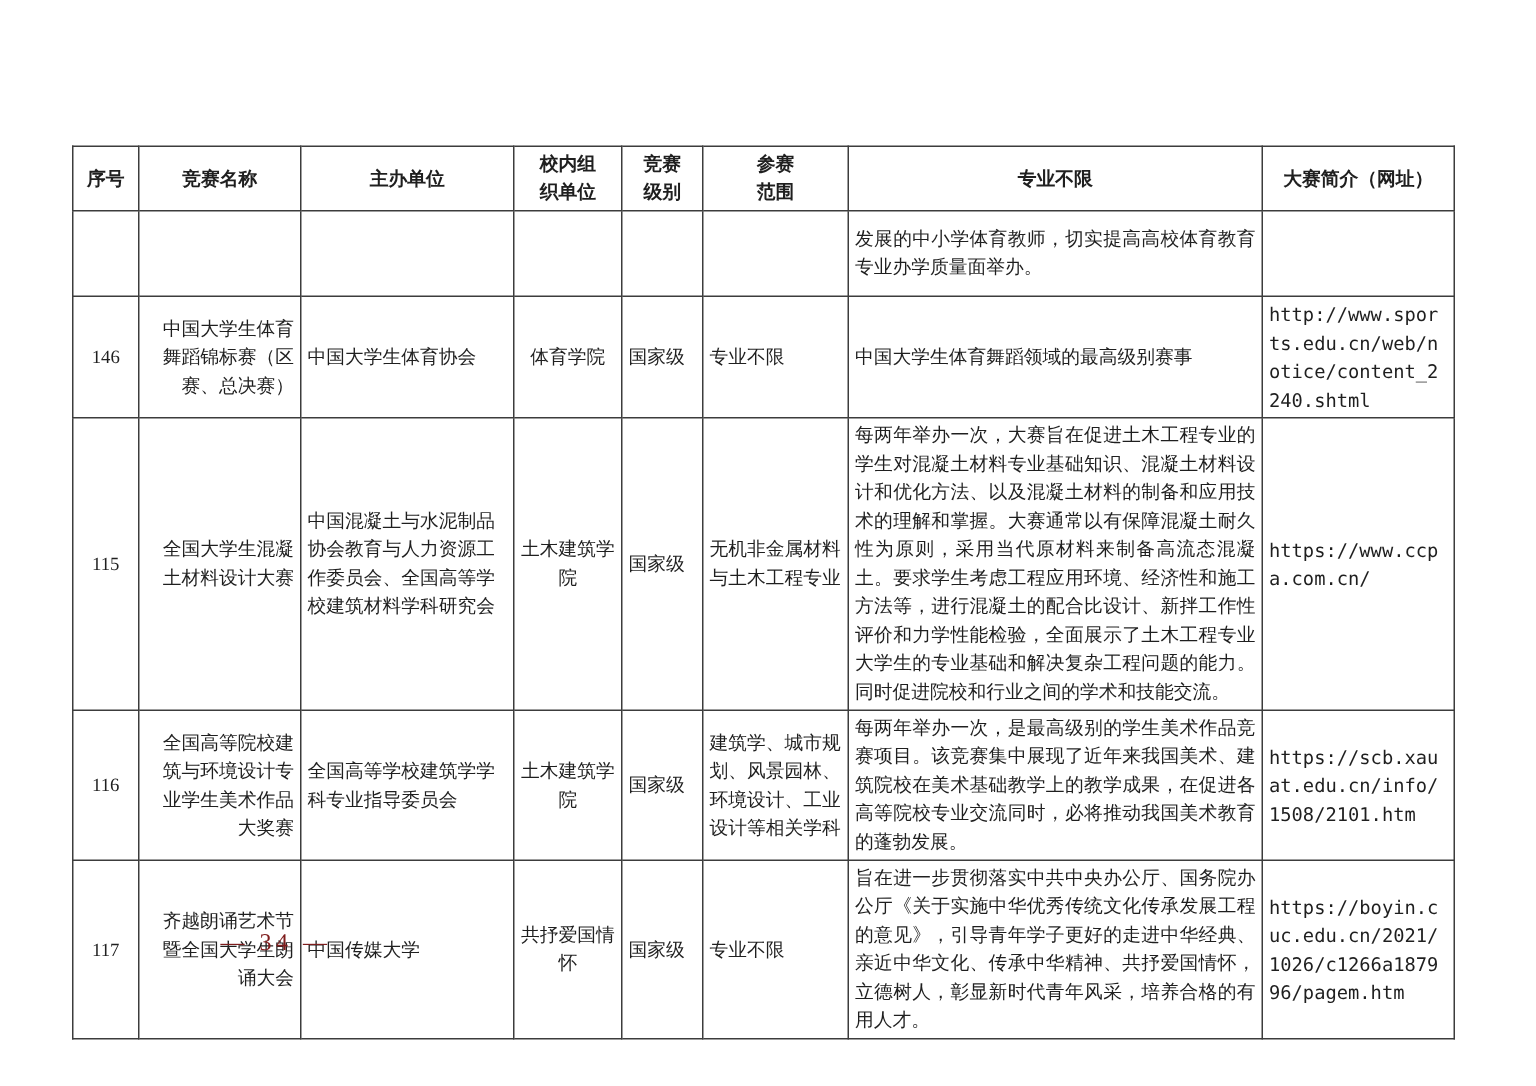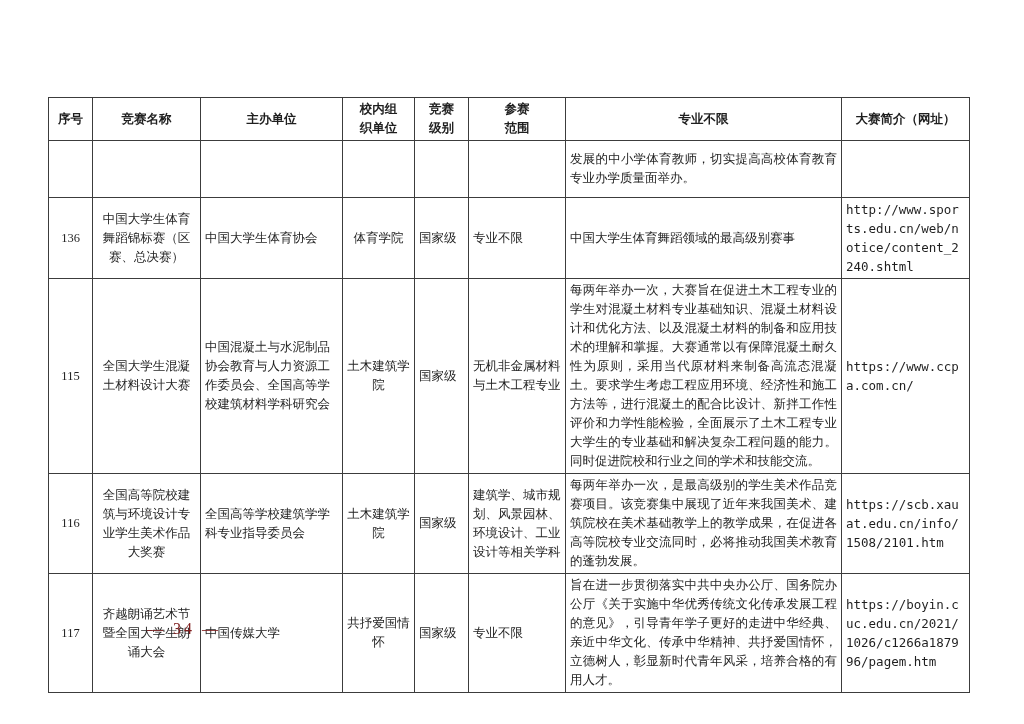--- a/index.html
+++ b/index.html
@@ -39,21 +39,21 @@
     padding: 2px 1px;
   }
   
   .doc-table tbody tr:nth-child(1) { height: 57px; }
   .doc-table tbody tr:nth-child(2) { height: 59px; }
   .doc-table tbody tr:nth-child(3) { height: 170px; }
   .doc-table tbody tr:nth-child(4) { height: 86px; }
   .doc-table tbody tr:nth-child(5) { height: 90px; }
 
   .c-no     { text-align: center; }
-  .c-name   { text-align: center; padding: 2px 3px; }
+  .c-name   { text-align: right; padding: 2px 3px; }
   .c-org    { text-align: left; padding: 2px 3px; }
   .c-campus { text-align: center; padding: 2px 2px; }
   .c-level  { padding: 2px 1px; }
   .c-scope  { padding: 2px 3px; }
   .c-intro  { text-align: justify; padding: 2px 5px; }
   .c-url    {
     font-family: "DejaVu Sans Mono", "Liberation Mono", monospace;
     font-size: 10.5px;
     line-height: 19px;
     text-align: left;
@@ -105,21 +105,21 @@
         <td class="c-no"></td>
         <td class="c-name"></td>
         <td class="c-org"></td>
         <td class="c-campus"></td>
         <td class="c-level"></td>
         <td class="c-scope"></td>
         <td class="c-intro">发展的中小学体育教师，切实提高高校体育教育专业办学质量面举办。</td>
         <td class="c-url"></td>
       </tr>
       <tr>
-        <td class="c-no">136</td>
+        <td class="c-no">146</td>
         <td class="c-name">中国大学生体育舞蹈锦标赛（区赛、总决赛）</td>
         <td class="c-org">中国大学生体育协会</td>
         <td class="c-campus">体育学院</td>
         <td class="c-level">国家级</td>
         <td class="c-scope">专业不限</td>
         <td class="c-intro">中国大学生体育舞蹈领域的最高级别赛事</td>
         <td class="c-url">http://www.sports.edu.cn/web/notice/content_2240.shtml</td>
       </tr>
       <tr>
         <td class="c-no">115</td>

